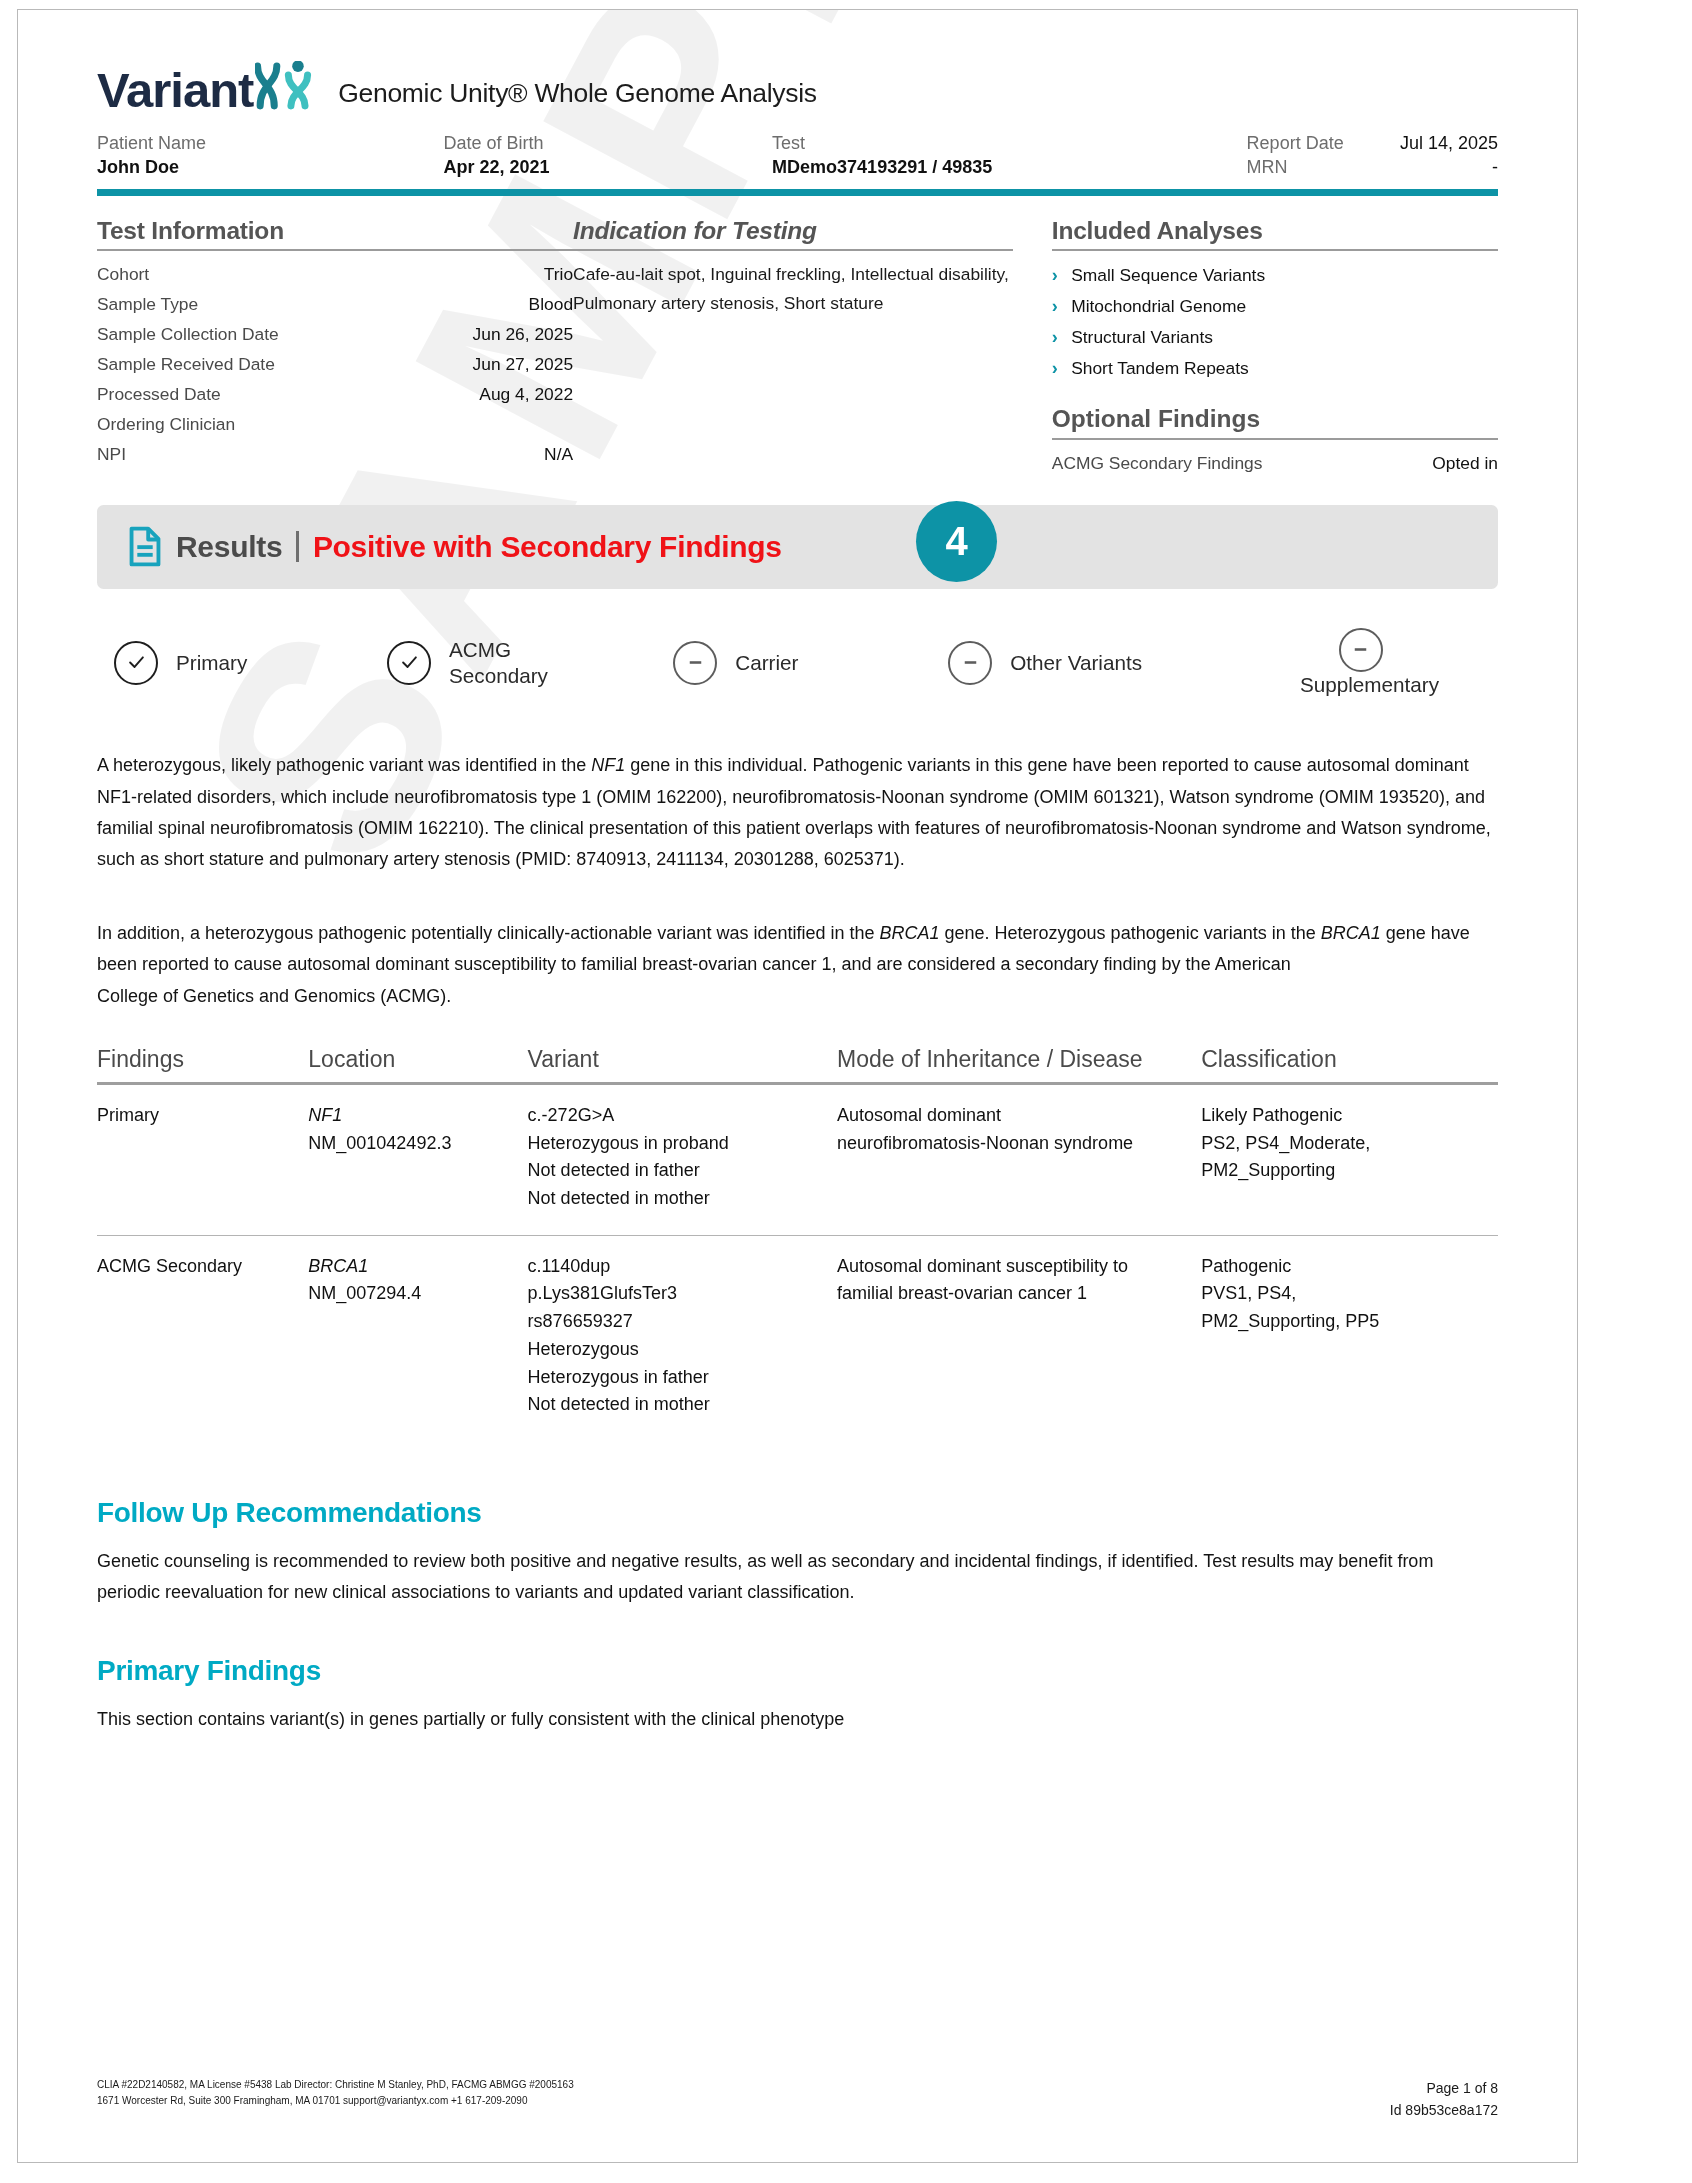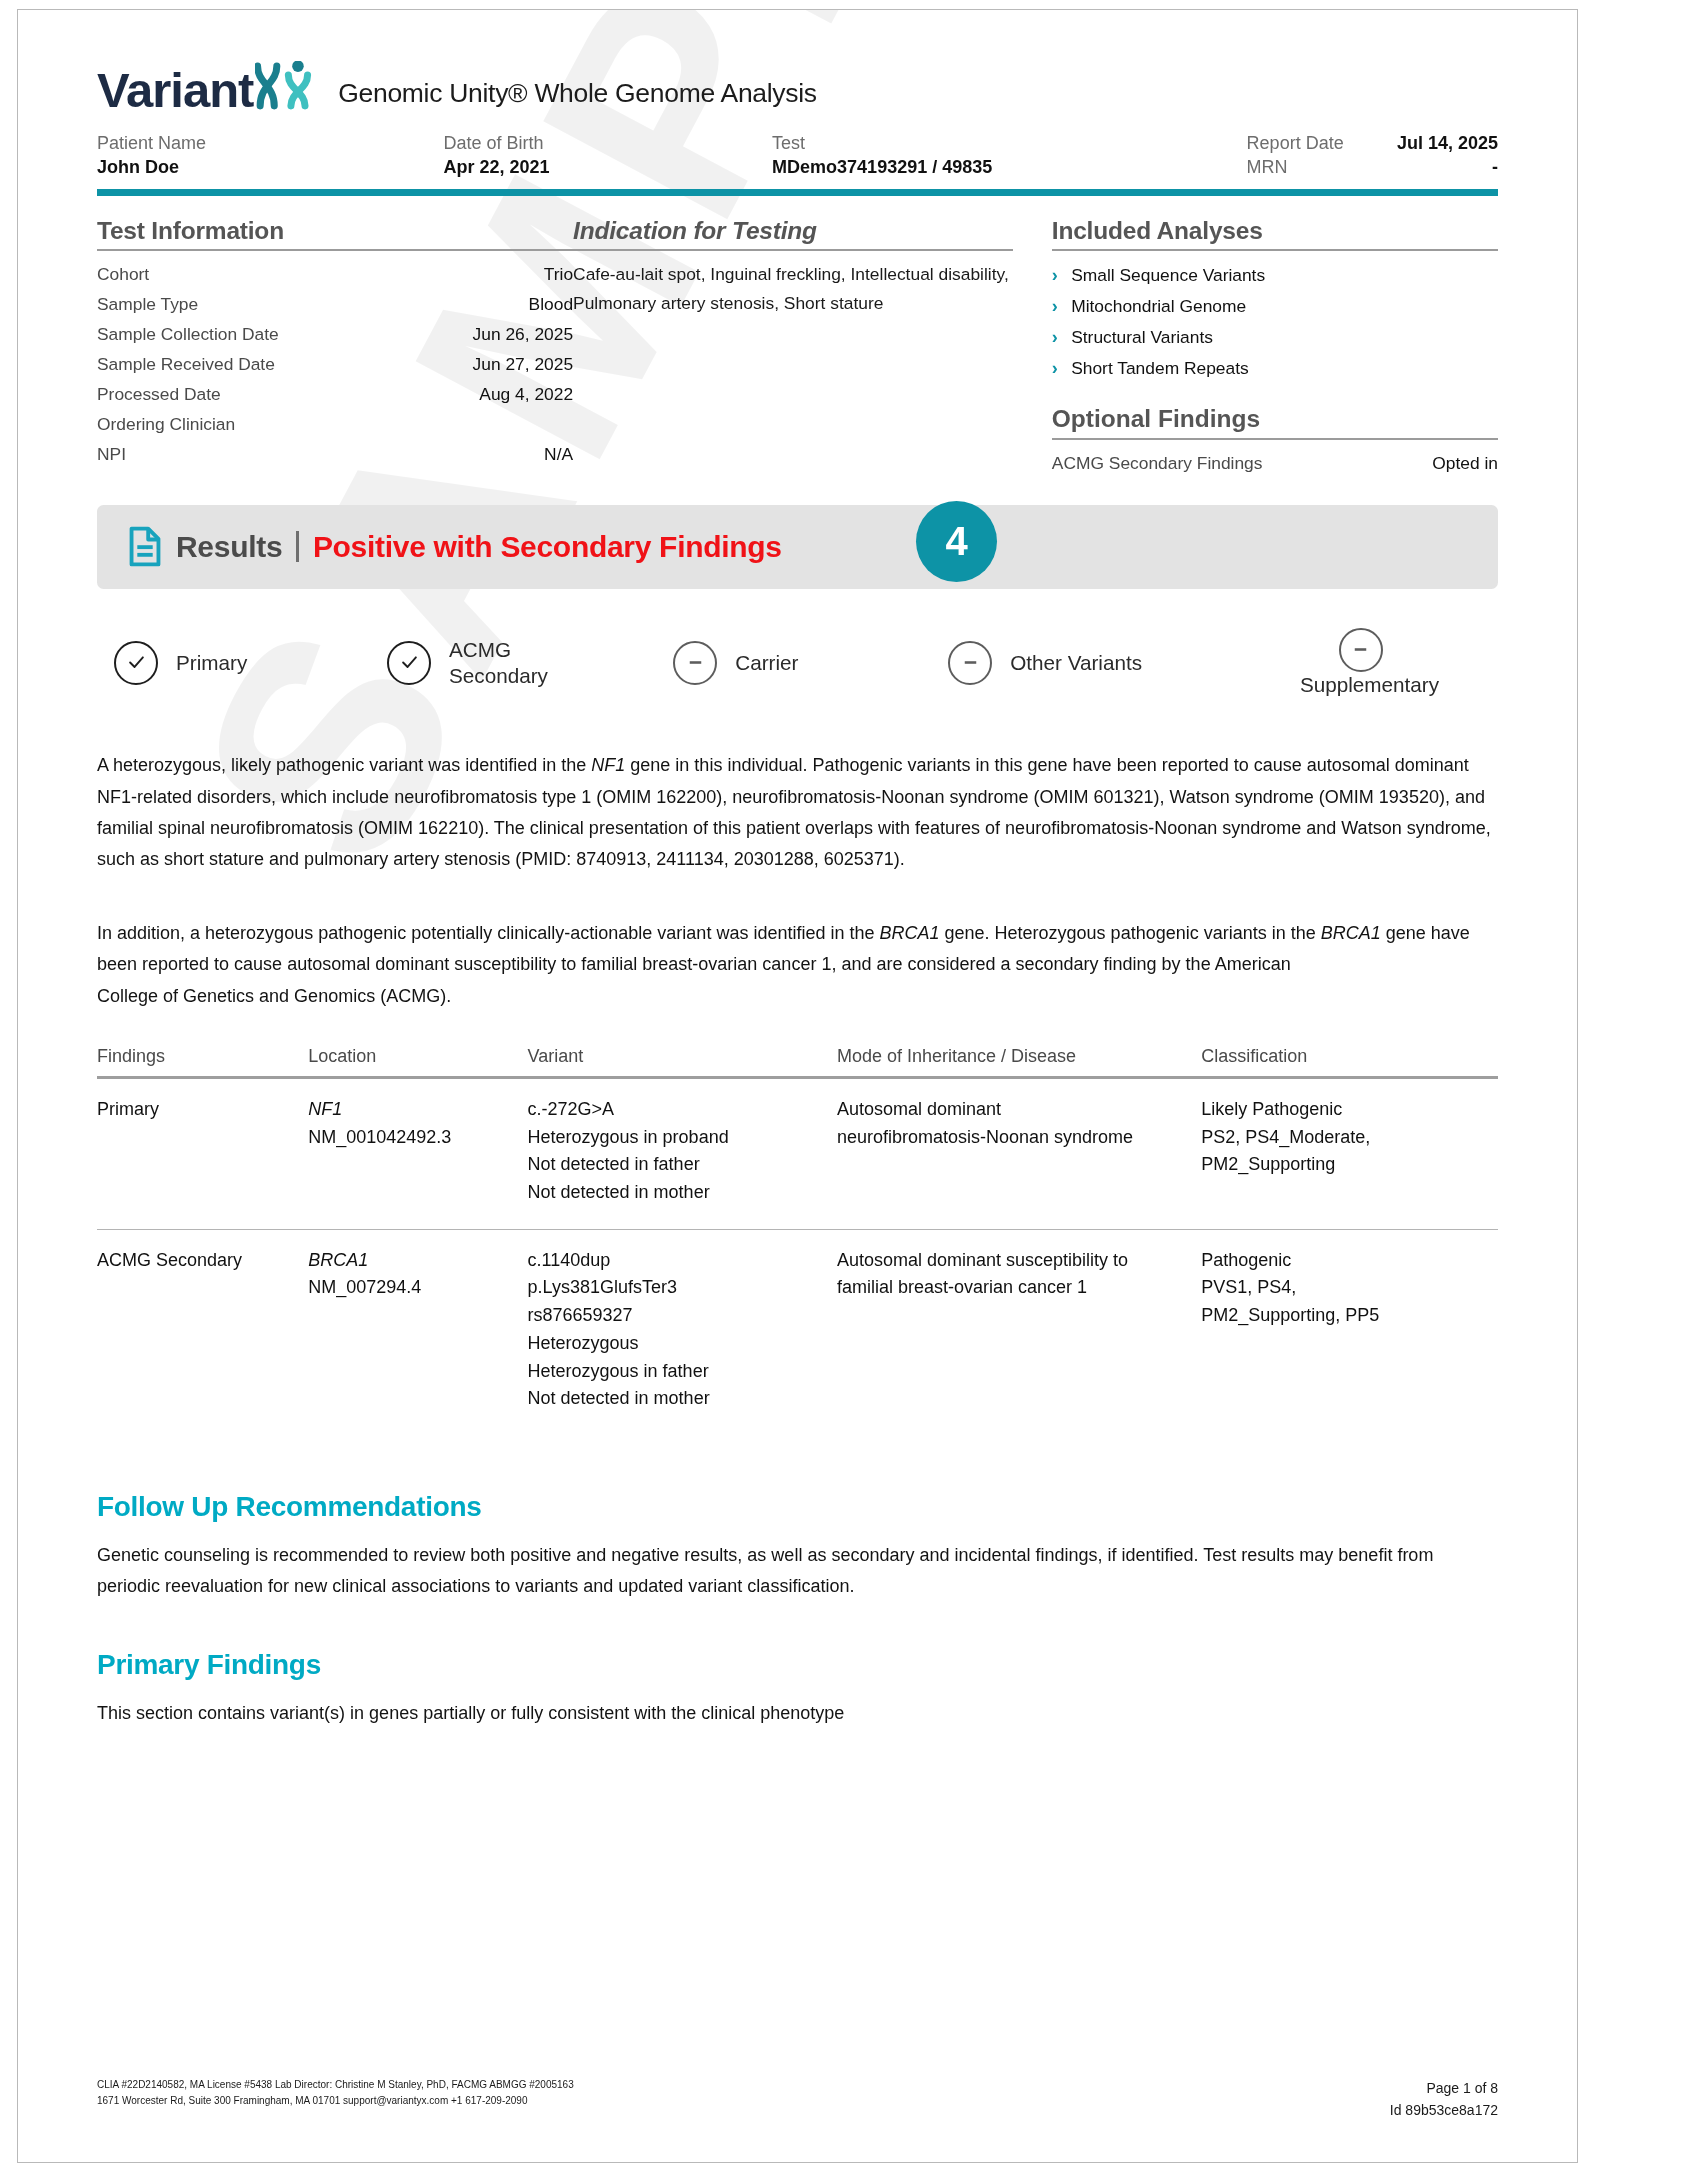--- a/index.html
+++ b/index.html
@@ -98,21 +98,21 @@
   }
   .pf { }
   .pf-label { font-size: 18px; color: #6d6d6d; line-height: 1.38; }
   .pf-value { font-size: 18px; color: #111; font-weight: bold; line-height: 1.38; }
   .pf.col1 { width: 368px; }
   .pf.col2 { width: 349px; }
   .pf.col3 { width: 504px; }
   .pf.col4 { width: 267px; }
   .kv-row { display: flex; justify-content: space-between; line-height: 1.38; }
   .kv-row .k { font-size: 18px; color: #6d6d6d; }
-  .kv-row .v { font-size: 18px; color: #111; font-weight: bold; }
+  .kv-row .v { font-size: 18px; color: #111; font-weight: normal; }
   .teal-rule {
     margin-top: 9px;
     height: 7px;
     background: #0d93a6;
   }
   
   .info-cols {
     display: flex;
     margin-top: 20.7px;
   }
@@ -255,21 +255,21 @@
     line-height: 1.74;
     color: #131313;
     margin-top: 17px;
   }
   .body-p.tight { margin-top: 0; }
   .spacer-p { height: 24.5px; }
   
   .ftable { margin-top: 34px; width: 100%; border-collapse: collapse; }
   .ftable th {
     text-align: left;
-    font-size: 18px;
+    font-size: 23px;
     font-weight: normal;
     color: #4a4a4a;
     padding: 0 0 9px 0;
     vertical-align: bottom;
   }
   .ftable thead tr { border-bottom: 3.2px solid #9e9e9e; }
   .ftable td {
     font-size: 18px;
     line-height: 1.54;
     color: #111;

